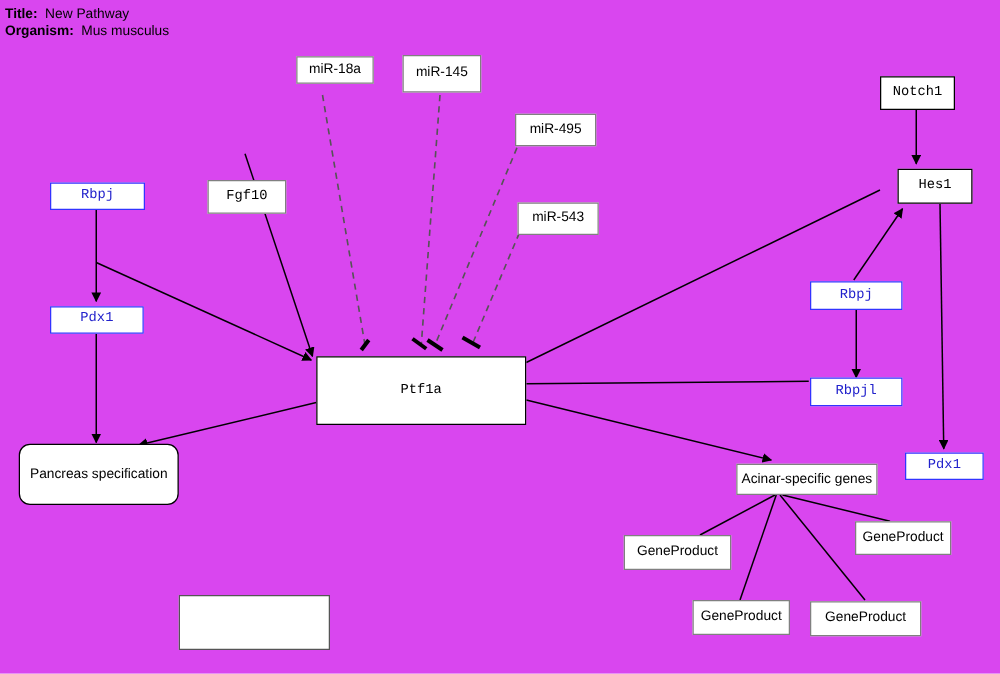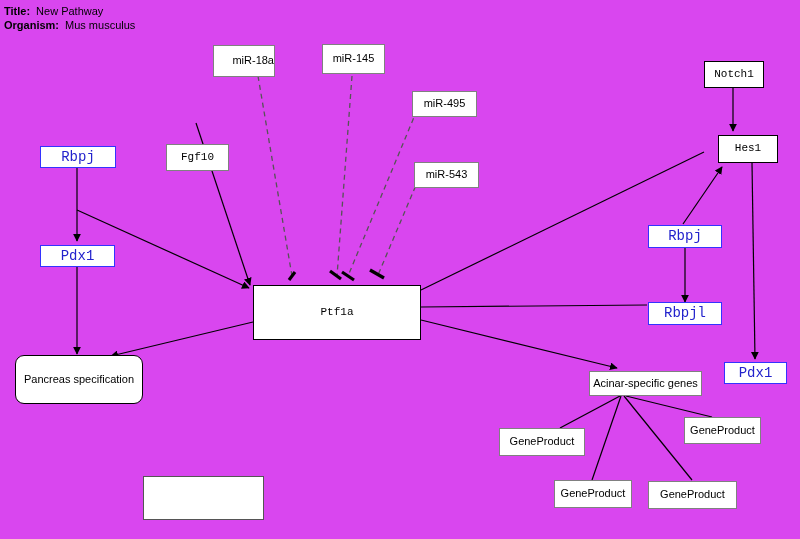--- a/index.html
+++ b/index.html
@@ -48,21 +48,21 @@
     justify-content: center;
     text-align: center;
     background: #ffffff;
     line-height: 1.05;
   }
   
   .n-blue {
     border: 1px solid #3333ff;
     color: #2222cc;
     font-family: "Liberation Mono", "DejaVu Sans Mono", monospace;
-    font-size: 14px;
+    font-size: 11px;
   }
   
   .n-gray {
     border: 1px solid #808080;
     color: #000000;
     font-family: "Liberation Sans", sans-serif;
     font-size: 11px;
   }
   
   .n-gray-mono {
@@ -149,21 +149,21 @@
     <line x1="352" y1="76" x2="337" y2="276" stroke="#555" stroke-width="1.3" stroke-dasharray="5,4"></line>
     <line x1="330" y1="271" x2="341" y2="279" stroke="#000" stroke-width="3.2"></line>
 
     <line x1="417" y1="110" x2="348" y2="276" stroke="#555" stroke-width="1.3" stroke-dasharray="5,4"></line>
     <line x1="342" y1="272" x2="354" y2="280" stroke="#000" stroke-width="3.2"></line>
 
     <line x1="419" y1="178" x2="378" y2="275" stroke="#555" stroke-width="1.3" stroke-dasharray="5,4"></line>
     <line x1="370" y1="270" x2="384" y2="278" stroke="#000" stroke-width="3.2"></line>
   </svg>
 
-  <div class="node n-gray" style="left:213px; top:45px; width:62px; height:32px;justify-content:flex-end;">
+  <div class="node n-gray" style="left:237px; top:45px; width:62px; height:22px;">
     <span>miR-18a</span>
   </div>
 
   <div class="node n-gray" style="left:322px; top:44px; width:63px; height:30px;">
     <span>miR-145</span>
   </div>
 
   <div class="node n-gray" style="left:412px; top:91px; width:65px; height:26px;">
     <span>miR-495</span>
   </div>

